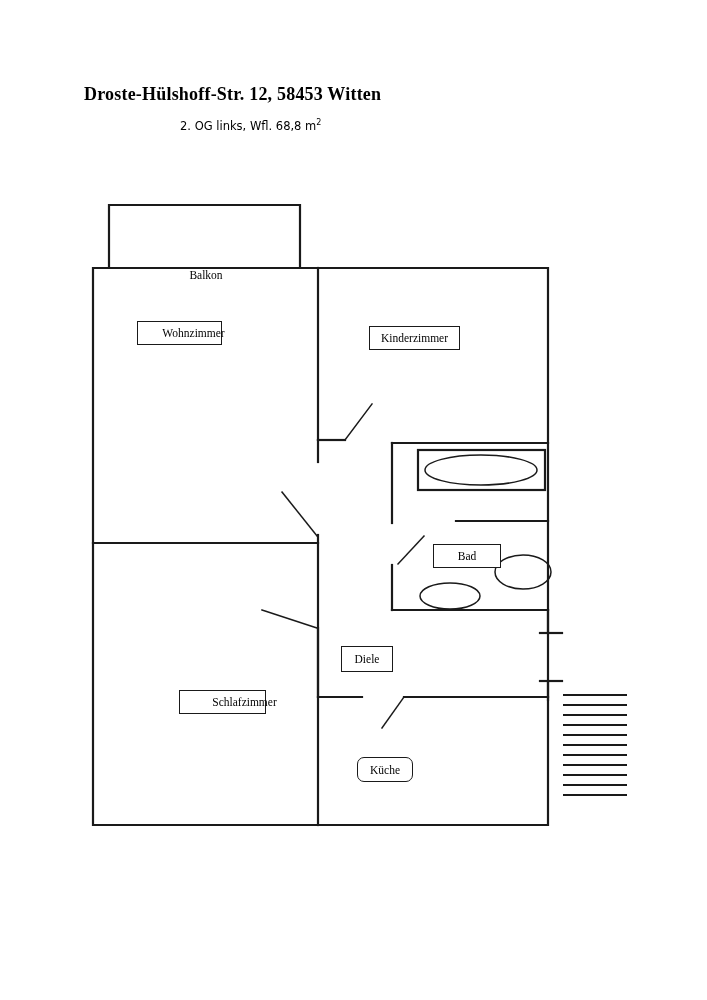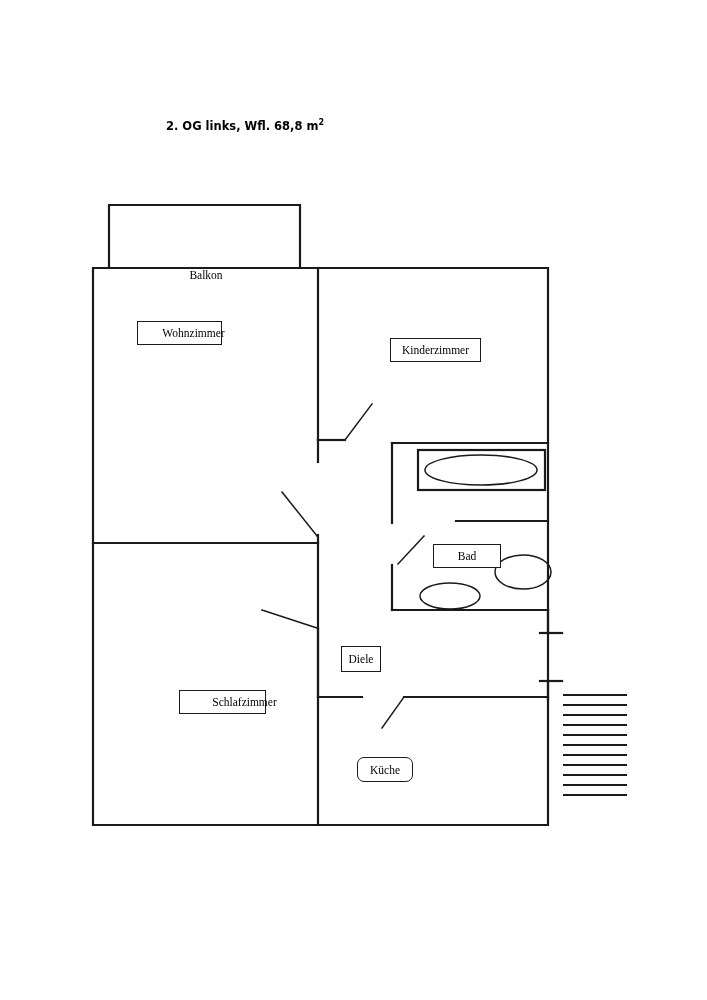--- a/index.html
+++ b/index.html
@@ -27,24 +27,24 @@
     top: 84px;
     font-family: "Liberation Serif", serif;
     font-weight: bold;
     font-size: 18px;
     color: #000000;
     letter-spacing: 0.2px;
     white-space: nowrap;
   }
   .subtitle {
     position: absolute;
-    left: 166px;
+    left: 180px;
     top: 118px;
     font-family: "DejaVu Sans", sans-serif;
-    font-weight: bold;
+    font-weight: normal;
     font-size: 11.5px;
     color: #000000;
     white-space: nowrap;
     text-align: right;
   }
   .subtitle .sup {
     font-size: 8px;
     vertical-align: super;
   }
   svg#plan {
@@ -75,20 +75,21 @@
     white-space: nowrap;
     text-align: center;
     margin-top: 40px;
   }
 </style>
 </head>
 <body>
 
 <div id="page">
 
+  <div class="title">Droste-Hülshoff-Str. 12, 58453 Witten</div>
 
   <div class="subtitle">
     <span>2. OG links,  Wfl. 68,8 m</span><span class="sup">2</span>
   </div>
 
   <svg id="plan" viewBox="0 0 707 1000">
     <g fill="none" stroke="#1a1a1a" stroke-width="2.2" stroke-linecap="square">
 
       <g>
         <path d="M 109 268 L 109 205 L 300 205 L 300 268"></path>
@@ -185,23 +186,23 @@
         <line x1="564" y1="795" x2="626" y2="795"></line>
       </g>
 
     </g>
   </svg>
 
   <div class="plain-label" style="left:184px; top:229px; width:44px;">Balkon</div>
 
   <div class="room-label" style="left:137px; top:321px; width:85px; height:24px;padding-left:28px;">Wohnzimmer</div>
 
-  <div class="room-label" style="left:369px; top:338px; width:91px; height:24px;margin-left:21px;">Kinderzimmer</div>
+  <div class="room-label" style="left:369px; top:326px; width:91px; height:24px;">Kinderzimmer</div>
 
   <div class="room-label" style="left:433px; top:544px; width:68px; height:24px;">Bad</div>
 
-  <div class="room-label" style="left:341px; top:646px; width:40px; height:26px;">Diele</div>
+  <div class="room-label" style="left:341px; top:646px; width:52px; height:26px;">Diele</div>
 
   <div class="room-label" style="left:179px; top:690px; width:87px; height:24px;padding-left:44px;">Schlafzimmer</div>
 
   <div class="room-label" style="left:357px; top:757px; width:56px; height:25px;border-radius:7px;">Küche</div>
 
 </div>
 
 </body></html>

